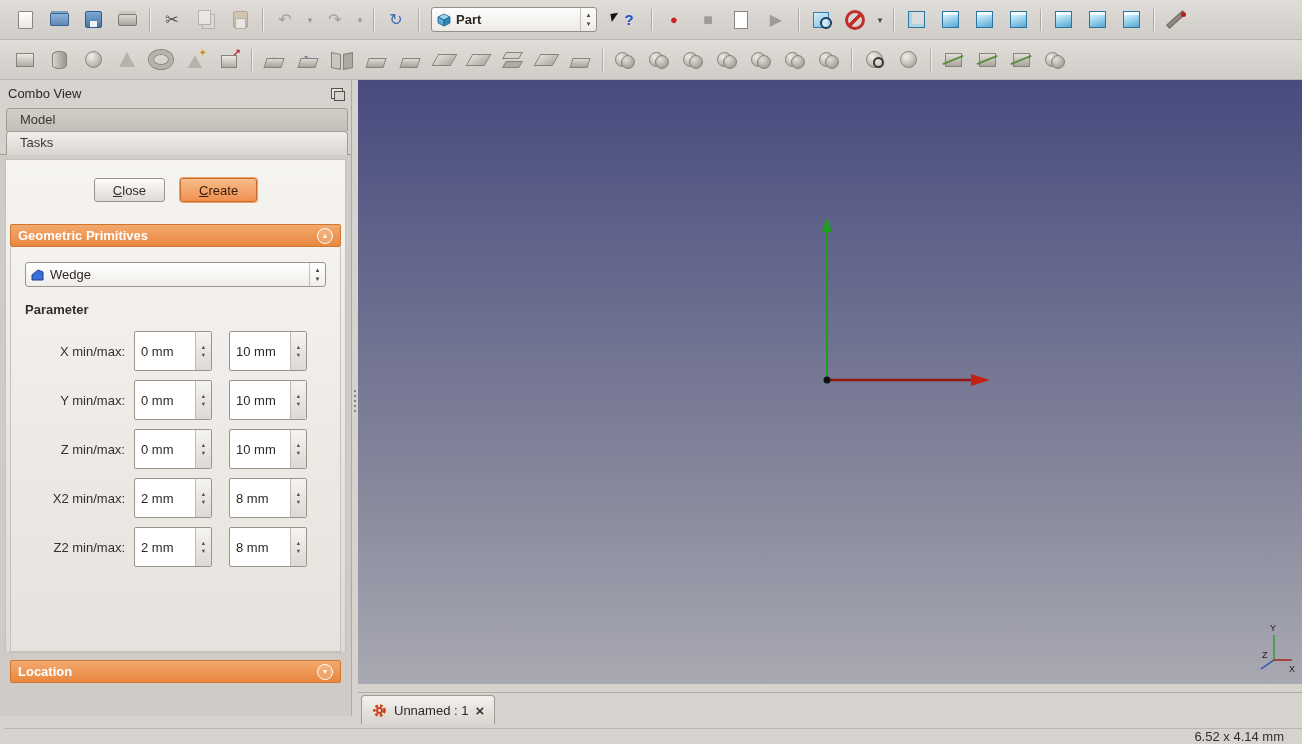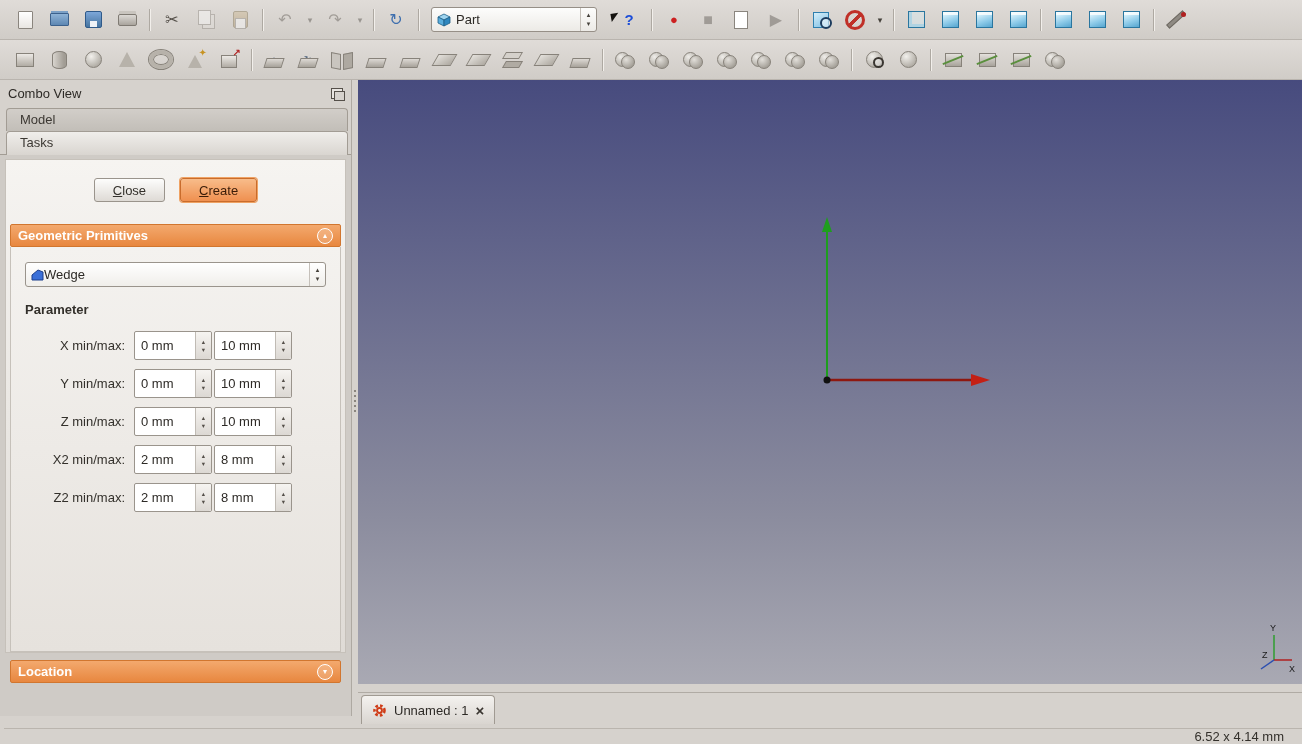--- a/index.html
+++ b/index.html
@@ -54,21 +54,21 @@
   .k-loft::before{content:"";position:absolute;bottom:7px;left:9px;width:15px;height:5px;background:#b0aba3;border:1px solid #87827a;transform:skewX(-30deg);}
   .k-loft::after{content:"";position:absolute;top:7px;left:9px;width:15px;height:5px;background:#d5d1cb;border:1px solid #87827a;transform:skewX(-30deg);}
   .k-mirror::before{content:"";position:absolute;left:6px;top:8px;width:8px;height:14px;background:#c9c5bf;border:1px solid #87827a;transform:skewY(12deg);}
   .k-mirror::after{content:"";position:absolute;right:6px;top:8px;width:8px;height:14px;background:#aeA9a1;border:1px solid #87827a;transform:skewY(-12deg);}
   .k-2sph::before{content:"";position:absolute;left:7px;top:7px;width:13px;height:13px;border-radius:50%;background:radial-gradient(circle at 35% 30%,#efede9,#9b968d);border:1px solid #87827a;}
   .k-2sph::after{content:"";position:absolute;right:7px;bottom:6px;width:12px;height:12px;border-radius:50%;background:radial-gradient(circle at 35% 30%,#e2dfda,#8f8a81);border:1px solid #87827a;}
   .k-xsect::before{content:"";width:15px;height:12px;background:linear-gradient(#e4e1dc,#a8a39b);border:1px solid #87827a;}
   .k-xsect::after{content:"";position:absolute;width:22px;height:2px;background:#5a8f3d;transform:rotate(-22deg);}
 
   
-  .wb-combo{display:flex;align-items:center;height:25px;width:166px;background:linear-gradient(#fdfdfc,#ecEAe6);border:1px solid #968f87;border-radius:3px;margin:0 7px;padding:0 0 0 5px;box-sizing:border-box;}
+  .wb-combo{display:flex;align-items:center;height:25px;width:166px;background:linear-gradient(#fdfdfc,#ecEAe6);border:1px solid #968f87;border-radius:3px;margin:0 7px;padding:0 0 0 5px;box-sizing:border-box;font-weight:bold;}
   .wb-label{flex:1;padding-left:5px;color:#2d2a26;}
   .wb-spin,.combo-spin{width:15px;align-self:stretch;display:flex;flex-direction:column;align-items:center;justify-content:center;font-size:7px;color:#45413b;border-left:1px solid #c5c0ba;line-height:1.15;}
   .wb-spin i,.combo-spin i,.spin-btns i{font-style:normal;}
 
   
   .dock{position:absolute;left:0;top:80px;width:352px;bottom:28px;background:#d6d2cd;border-right:1px solid #aeA9a2;box-sizing:border-box;display:flex;flex-direction:column;}
   .dock-header{height:22px;display:flex;align-items:center;padding:2px 8px 0;}
   .dock-title{flex:1;color:#2d2a26;}
   .float-btn{width:10px;height:9px;border:1px solid #55504a;position:relative;background:#e8e5e1;}
   .float-btn::before{content:"";position:absolute;left:2px;top:2px;right:-3px;bottom:-3px;border:1px solid #55504a;background:#d6d2cd;}
@@ -81,25 +81,25 @@
   .btn{height:24px;padding:0 18px;display:flex;align-items:center;border-radius:3px;box-sizing:border-box;}
   .btn-label{display:block;}
   .btn-label::first-letter{text-decoration:underline;}
   .btn-close{background:linear-gradient(#fdfdfc,#dedad5);border:1px solid #9a948c;color:#33302b;}
   .btn-create{background:linear-gradient(#f8bc8a,#ef9050);border:1px solid #c96c2c;box-shadow:0 0 0 1px #efA263;color:#3a1c08;}
   .section-header{height:23px;background:linear-gradient(#f3a96e,#e8873f);border:1px solid #d1762f;border-radius:2px;display:flex;align-items:center;padding:0 7px;color:#fff;font-weight:700;box-sizing:border-box;}
   .section-header .chev{margin-left:auto;width:14px;height:14px;border:1px solid #fff;border-radius:50%;background:rgba(255,255,255,.18);display:flex;align-items:center;justify-content:center;font-size:8px;color:#fff;font-weight:400;}
   .section-header.loc{margin:7px 5px 0;}
   .gp-box{background:linear-gradient(#f4f2ef,#e6e2dd);border:1px solid #c6c1ba;border-top:none;height:405px;padding:15px 14px 0;box-sizing:border-box;}
   .combo{height:25px;background:linear-gradient(#ffffff,#f0eeea);border:1px solid #9a948c;border-radius:3px;display:flex;align-items:center;padding-left:5px;box-sizing:border-box;}
-  .combo-label{flex:1;color:#2d2a26;}
+  .combo-label{flex:1;padding-left:6px;color:#2d2a26;}
   .param-title{font-weight:700;margin:15px 0 14px;color:#33302b;}
   .param-row{display:flex;align-items:center;margin-bottom:9px;}
   .plabel{width:100px;text-align:right;padding-right:9px;flex:none;}
-  .spin{width:78px;height:29px;background:#fff;border:1px solid #9a948c;border-radius:2px;display:flex;align-items:center;margin-right:2px;box-sizing:border-box;flex:none;}
+  .spin{width:78px;height:40px;background:#fff;border:1px solid #9a948c;border-radius:2px;display:flex;align-items:center;margin-right:17px;box-sizing:border-box;flex:none;}
   .spin-val{flex:1;padding-left:6px;color:#2d2a26;}
   .spin-btns{width:15px;align-self:stretch;border-left:1px solid #c0bbb4;background:linear-gradient(#f6f4f1,#dcd8d3);display:flex;flex-direction:column;align-items:center;justify-content:center;font-size:6.5px;color:#55504a;line-height:1.2;border-radius:0 2px 2px 0;}
 
   
   .splitter{position:absolute;left:352px;top:80px;width:6px;bottom:28px;background:#d6d2cd;}
   .splitter .grip{position:absolute;left:2px;top:310px;width:2px;height:22px;background:repeating-linear-gradient(#8a857e 0 2px,transparent 2px 5px);}
   .viewport{position:absolute;left:358px;top:80px;width:944px;height:604px;background:linear-gradient(#474b7e,#8b8c9e 72%,#a9a9b3);}
   .viewport svg{position:absolute;left:0;top:0;}
   .axis-mini{left:auto!important;right:4px;top:auto!important;bottom:6px;}
 

